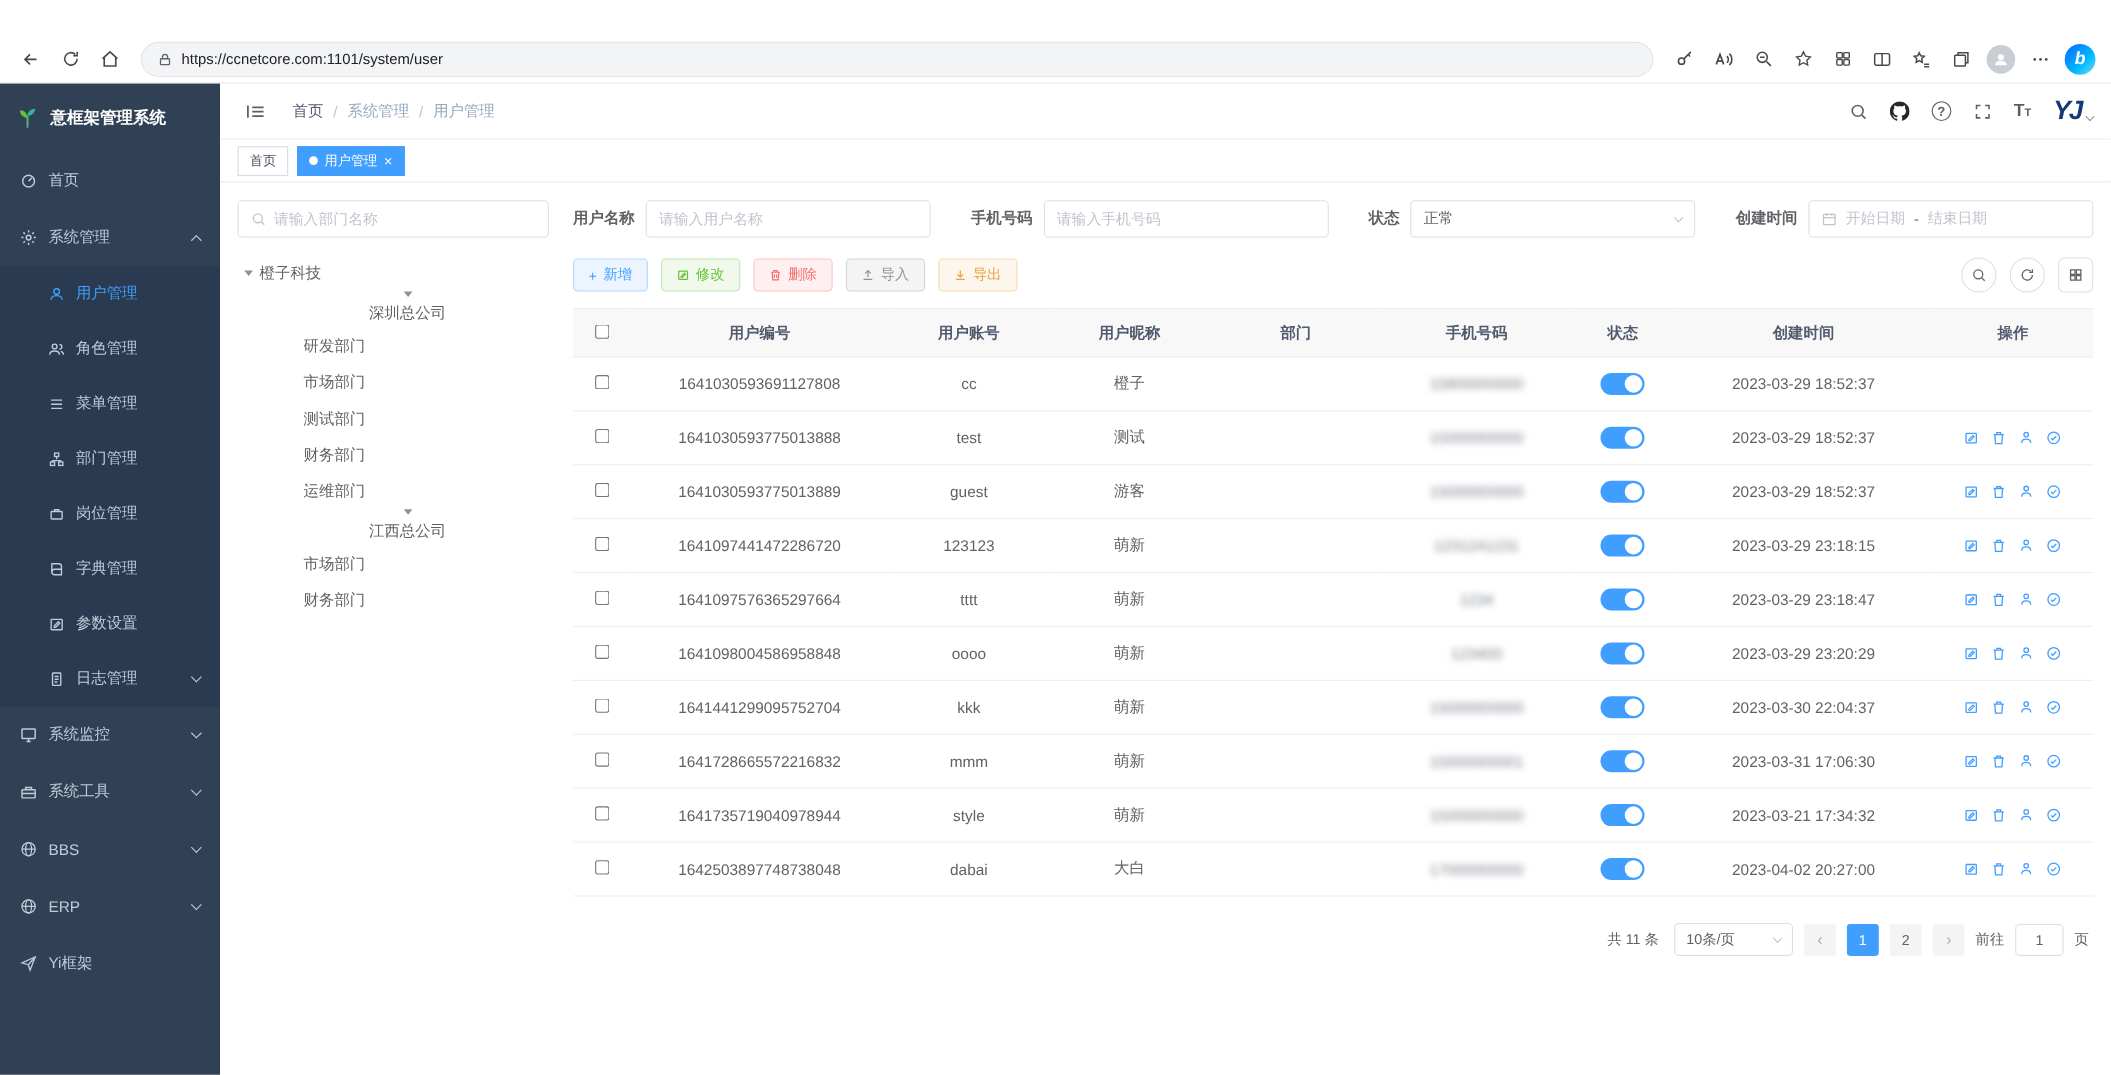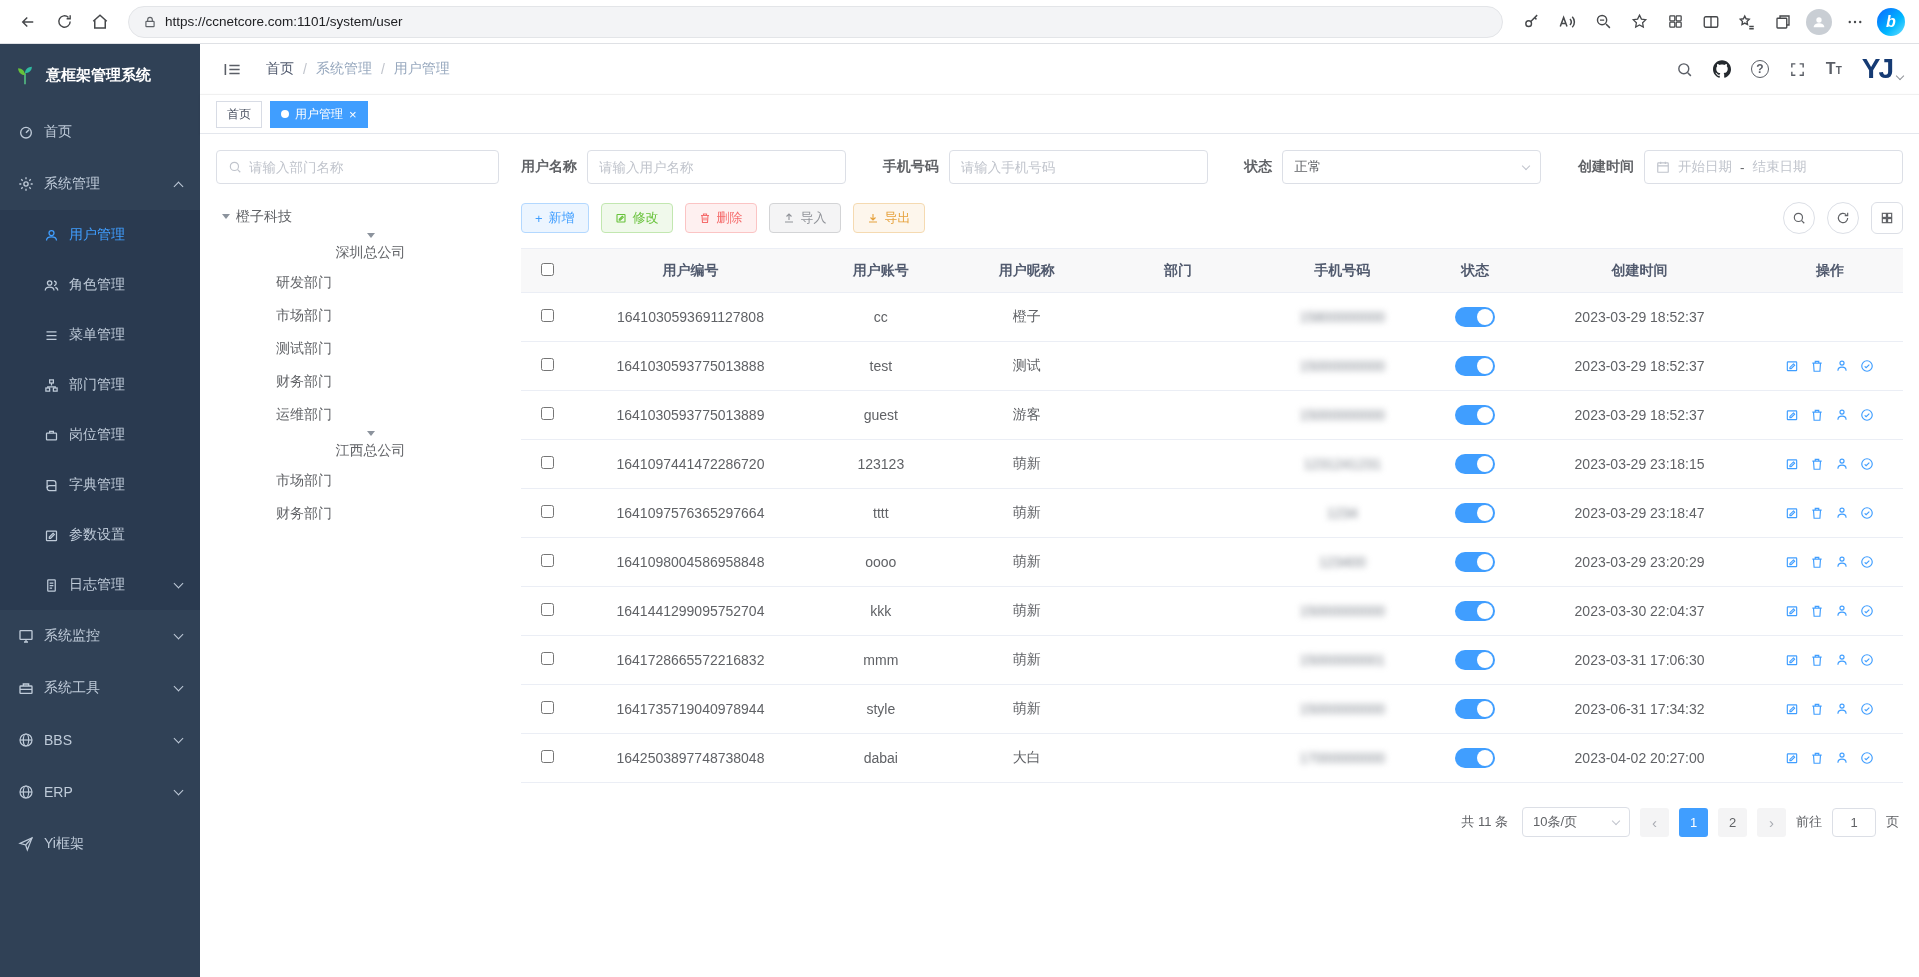--- a/index.html
+++ b/index.html
@@ -1,21 +1,21 @@
 <!DOCTYPE html>
 <html><head>
 <meta charset="utf-8">
 <style>
   * { box-sizing: border-box; margin: 0; padding: 0; }
   html,body { width:1919px; height:977px; overflow:hidden; background:#fff;
     font-family:"Liberation Sans", sans-serif; color:#606266; }
 
   
   .browser-bar { height:44px; background:#fff; border-bottom:1px solid #dfe1e5;
-    display:flex; align-items:center; padding:0 12px; gap:4px; }
+    display:flex; align-items:center; padding:0 12px; gap:4px;margin-top:32px; }
   .b-btn { width:32px; height:32px; border-radius:6px; display:flex; align-items:center;
     justify-content:center; color:#46484b; flex-shrink:0; cursor:pointer; }
   .url-bar { flex:1; height:32px; background:#f3f4f6; border:1px solid #e3e5e8;
     border-radius:16px; display:flex; align-items:center; padding:0 14px; gap:8px;
     margin:0 8px; min-width:300px; }
   .url-text { font-size:13.5px; color:#202124; white-space:nowrap; overflow:hidden; }
   .avatar-circle { width:26px; height:26px; border-radius:50%; background:#c9ced4;
     display:flex; align-items:center; justify-content:center; color:#fff; }
   .copilot { width:28px; height:28px; border-radius:50%;
     background:linear-gradient(135deg,#0b66ff 0%,#00b7ff 60%,#6ee0ff 100%);
@@ -46,21 +46,21 @@
     padding:0 16px; gap:8px; }
   .breadcrumb { display:flex; align-items:center; gap:9px; font-size:14px; margin-left:10px; }
   .crumb-first { color:#515a6e; }
   .crumb { color:#97a8be; }
   .crumb-sep { color:#c0c4cc; }
   .header-right { margin-left:auto; display:flex; align-items:center; gap:20px; color:#5a5e66; }
   .q-circle { width:18px; height:18px; border:1.6px solid #5a5e66; border-radius:50%;
     display:flex; align-items:center; justify-content:center; font-size:12px; font-weight:bold; }
   .font-ico { font-weight:bold; font-size:16px; }
   .font-ico small { font-size:10px; }
-  .yj-logo { font-weight:bold; font-size:28px; color:#153a73;
+  .yj-logo { font-weight:bold; font-style:italic; font-size:24px; color:#153a73;
     letter-spacing:-2px; display:flex; align-items:flex-end; gap:5px; cursor:pointer; }
   .yj-caret { width:6px; height:6px; border-right:1.4px solid #909399;
     border-bottom:1.4px solid #909399; transform:rotate(45deg); margin-bottom:6px; }
 
   
   .tagbar { height:40px; background:#fff; border-top:1px solid #f0f0f0;
     border-bottom:1px solid #e4e7ed; box-shadow:0 1px 3px rgba(0,0,0,.06);
     display:flex; align-items:center; padding:0 16px; gap:8px; }
   .tag { height:27px; padding:0 10px; border:1px solid #d8dce5; background:#fff;
     color:#495060; font-size:12px; display:flex; align-items:center; gap:6px; cursor:pointer; }
@@ -905,21 +905,21 @@
                 </td>
             </tr>
             <tr>
               <td><input type="checkbox" style=""></td>
               <td>1641735719040978944</td>
               <td>style</td>
               <td>萌新</td>
               <td></td>
               <td><span class="blurred">15000000000</span></td>
               <td><span class="switch"></span></td>
-              <td>2023-06-31 17:34:32</td>
+              <td>2023-03-21 17:34:32</td>
               <td>
                   <span class="ops">
                 <span class="op">
                       <svg width="14" height="14" viewBox="0 0 24 24" fill="none" stroke="currentColor" stroke-width="2">
                         <rect x="4" y="5" width="16" height="15" rx="1"></rect>
                         <path d="M14.5 8.5l2 2-6 6H8.5v-2z"></path>
                       </svg>
                     </span>
                 <span class="op">
                       <svg width="14" height="14" viewBox="0 0 24 24" fill="none" stroke="currentColor" stroke-width="2">

